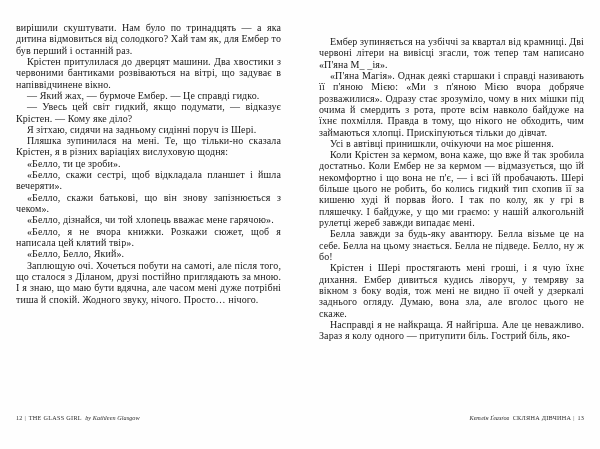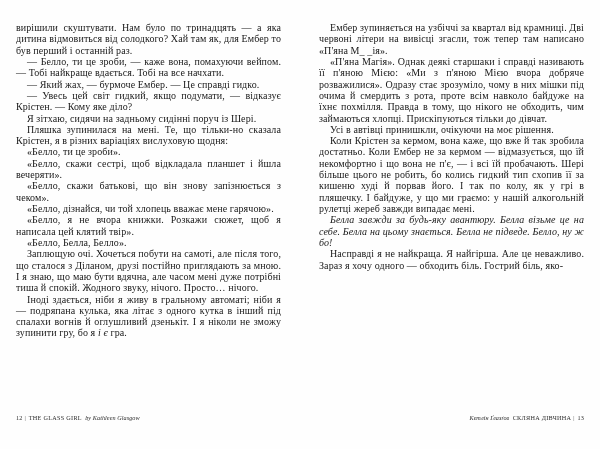--- a/index.html
+++ b/index.html
@@ -22,37 +22,37 @@
     position: relative;
   }
   .page {
     width: 300px;
     height: 449px;
     box-sizing: border-box;
     position: relative;
     background: #fefefe;
   }
   .page-left  { padding: 22px 19px 0 16px; }
-  .page-right { padding: 22px 16px 0 19px; }
+  .page-right { padding: 36px 16px 0 19px; }
 
   .body-text {
     font-size: 10px;
     line-height: 11.32px;
     text-align: justify;
     text-justify: inter-word;
     hyphens: manual;
     letter-spacing: 0.01em;
     color: #181818;
   }
   .body-text p {
     margin: 0;
     text-indent: 11px;
   }
   .body-text p.noindent { text-indent: 0; }
-  .body-text p.em { font-style: italic; }
+  .body-text p.em { }
   em { font-style: italic; }
 
   .footer {
     position: absolute;
     bottom: 28px;
     font-size: 6.2px;
     letter-spacing: 0.02em;
     color: #2a2a2a;
     white-space: nowrap;
   }
@@ -82,48 +82,48 @@
   }
 </style>
 </head>
 <body>
 
 <div class="spread">
 
   <div class="page page-left">
     <div class="body-text">
       <p class="noindent">вирішили скуштувати. Нам було по тринадцять — а яка дитина відмовиться від солодкого? Хай там як, для Ембер то був перший і останній раз.</p>
-      <p>— Белло, ти це зроби, — каже вона, помахуючи вейпом. — Тобі найкраще вдається. Тобі на все начхати.</p>
+      <p>Крістен притулилася до дверцят машини. Два хвостики з червоними бантиками розвіваються на вітрі, що задуває в напіввідчинене вікно.</p>
       <p>— Який жах, — бурмоче Ембер. — Це справді гидко.</p>
       <p>— Увесь цей світ гидкий, якщо подумати, — відказує Крістен. — Кому яке діло?</p>
       <p>Я зітхаю, сидячи на задньому сидінні поруч із Шері.</p>
       <p>Пляшка зупинилася на мені. Те, що тільки-но сказала Крістен, я в різних варіаціях вислуховую щодня:</p>
       <p>«Белло, ти це зроби».</p>
       <p>«Белло, скажи сестрі, щоб відкладала планшет і йшла вечеряти».</p>
       <p>«Белло, скажи батькові, що він знову запізнюється з чеком».</p>
       <p>«Белло, дізнайся, чи той хлопець вважає мене гарячою».</p>
       <p>«Белло, я не вчора книжки. Розкажи сюжет, щоб я написала цей клятий твір».</p>
-      <p>«Белло, Белла, Белло».</p>
+      <p>«Белло, Белло, Який».</p>
       <p>Заплющую очі. Хочеться побути на самоті, але після того, що сталося з Діланом, друзі постійно приглядають за мною. І я знаю, що маю бути вдячна, але часом мені дуже потрібні тиша й спокій. Жодного звуку, нічого. Просто… нічого.</p>
-      <p><span>Іноді здається, ніби я живу в гральному автоматі; ніби я — подряпана кулька, яка літає з одного кутка в інший під спалахи вогнів й оглушливий дзенькіт. І я ніколи не зможу зупинити гру, бо я </span><em>і є</em><span> гра.</span></p>
     </div>
     <div class="footer footer-left">
       <span class="folio">12</span><span class="rule">|</span><span class="title-sc">THE GLASS GIRL</span>&nbsp;&nbsp;<span class="byline">by Kathleen Glasgow</span>
     </div>
   </div>
 
   <div class="gutter"></div>
 
   <div class="page page-right">
     <div class="body-text">
       <p>Ембер зупиняється на узбіччі за квартал від крамниці. Дві червоні літери на вивісці згасли, тож тепер там написано «П'яна М_ _ія».</p>
       <p>«П'яна Магія». Однак деякі старшаки і справді називають її п'яною Мією: «Ми з п'яною Мією вчора добряче розважилися». Одразу стає зрозуміло, чому в них мішки під очима й смердить з рота, проте всім навколо байдуже на їхнє похмілля. Правда в тому, що нікого не обходить, чим займаються хлопці. Прискіпуються тільки до дівчат.</p>
       <p>Усі в автівці принишкли, очікуючи на моє рішення.</p>
       <p>Коли Крістен за кермом, вона каже, що вже й так зробила достатньо. Коли Ембер не за кермом — відмазується, що їй некомфортно і що вона не п'є, — і всі їй пробачають. Шері більше цього не робить, бо колись гидкий тип схопив її за кишеню худі й порвав його. І так по колу, як у грі в пляшечку. І байдуже, у що ми граємо: у нашій алкогольній рулетці жереб завжди випадає мені.</p>
       <p class="em">Белла завжди за будь-яку авантюру. Белла візьме це на себе. Белла на цьому знається. Белла не підведе. Белло, ну ж бо!</p>
-      <p>Насправді я не найкраща. Я найгірша. Але це неважливо. Зараз я хочу одного — обходить біль. Гострий біль, яко-</p>
+      <p>Крістен і Шері простягають мені гроші, і я чую їхнє дихання. Ембер дивиться кудись ліворуч, у темряву за вікном з боку водія, тож мені не видно її очей у дзеркалі заднього огляду. Думаю, вона зла, але вголос цього не скаже.</p>
+      <p>Насправді я не найкраща. Я найгірша. Але це неважливо. Зараз я колу одного — притупити біль. Гострий біль, яко-</p>
     </div>
     <div class="footer footer-right">
       <span class="byline">Кетлін Ґлазґов</span>&nbsp;&nbsp;<span class="title-sc">СКЛЯНА ДІВЧИНА</span><span class="rule">|</span><span class="folio">13</span>
     </div>
   </div>
 
 </div>
 
 </body></html>

